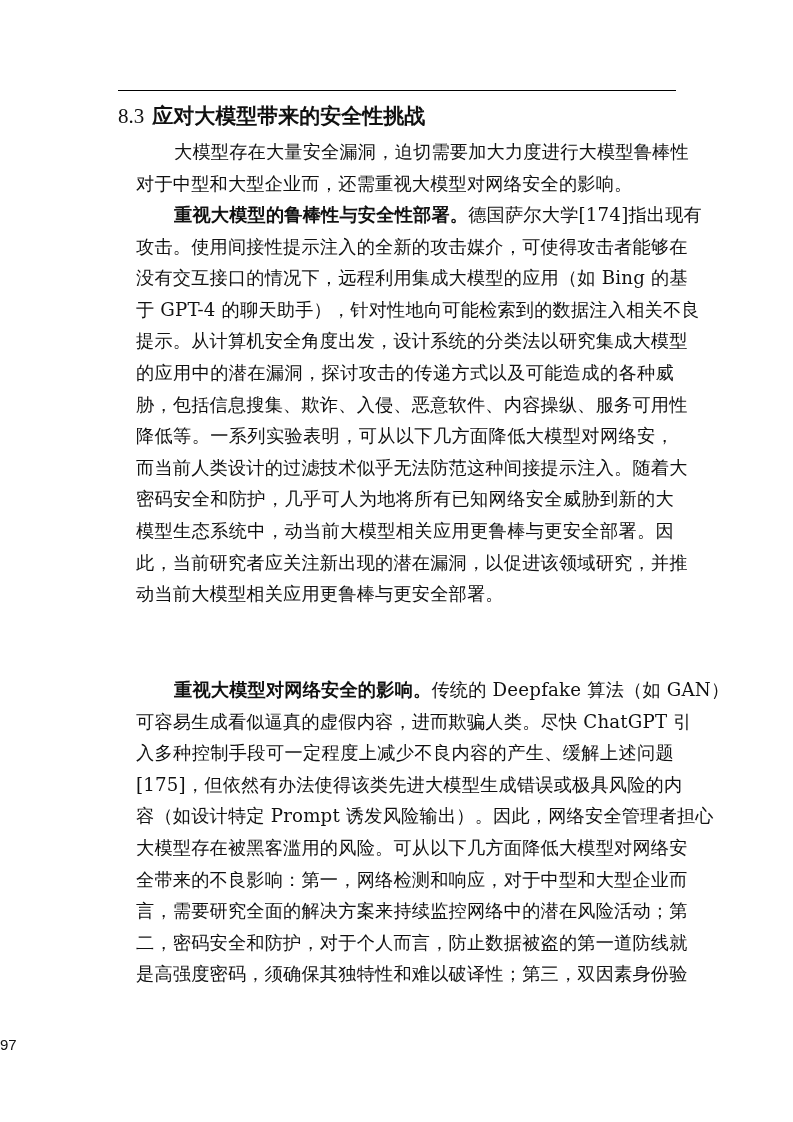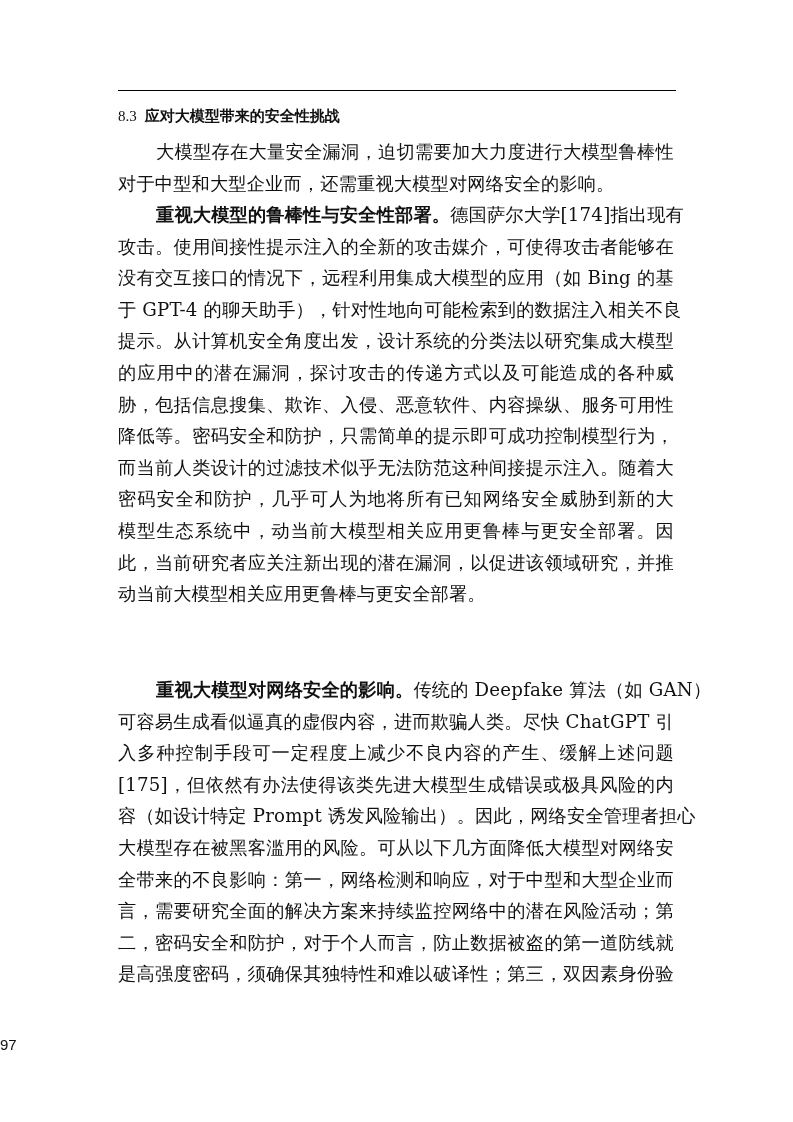--- a/index.html
+++ b/index.html
@@ -1,25 +1,25 @@
 <!DOCTYPE html>
 <html><head>
 <meta charset="utf-8">
 <style>
   html, body { margin: 0; padding: 0; background: #ffffff; }
   body { width: 793px; height: 1122px; position: relative; overflow: hidden;
          font-family: "DejaVu Serif", "Liberation Serif", serif; color: #111; }
   .rule { position: absolute; left: 118px; top: 90px; width: 558px; height: 0;
           border-top: 1.3px solid #000; }
-  .title { position: absolute; left: 118px; top: 103px; font-size: 15px; line-height: 26px;
+  .title { position: absolute; left: 118px; top: 103px; font-size: 21px; line-height: 26px;
            font-family: "DejaVu Sans", "Liberation Sans", sans-serif; font-weight: bold; white-space: nowrap; }
   .title .num { font-family: "Liberation Serif", serif; font-weight: normal; margin-right: 8px; }
   .para { position: absolute; left: 118px; width: 556px; }
   .line { display: block; height: 31.6px; line-height: 31.6px; font-size: 18.2px;
-          white-space: nowrap; text-align: justify; text-align-last: justify; letter-spacing: 0.2px; }
+          white-space: nowrap; text-align: justify; text-align-last: justify; letter-spacing: 0.2px; margin-left: 18px; }
   .line.last { text-align-last: left; }
   .indent { padding-left: 38px; }
   .bold { font-family: "DejaVu Sans", "Liberation Sans", sans-serif; font-weight: bold; }
   .page-num { position: absolute; left: 0; width: 793px; top: 1036px; text-align: left;
               font-family: "Liberation Sans", sans-serif; font-size: 15px; color: #111; }
 </style>
 </head>
 <body>
 
 <div class="rule"></div>
@@ -34,21 +34,21 @@
 </div>
 
 <div class="para" style="top:199px;">
   <span class="line indent"><span class="bold">重视大模型的鲁棒性与安全性部署。</span><span>德国萨尔大学[174]指出现有</span></span>
   <span class="line">攻击。使用间接性提示注入的全新的攻击媒介，可使得攻击者能够在</span>
   <span class="line">没有交互接口的情况下，远程利用集成大模型的应用（如 Bing 的基</span>
   <span class="line">于 GPT-4 的聊天助手），针对性地向可能检索到的数据注入相关不良</span>
   <span class="line">提示。从计算机安全角度出发，设计系统的分类法以研究集成大模型</span>
   <span class="line">的应用中的潜在漏洞，探讨攻击的传递方式以及可能造成的各种威</span>
   <span class="line">胁，包括信息搜集、欺诈、入侵、恶意软件、内容操纵、服务可用性</span>
-  <span class="line">降低等。密码安全和防护，只需简单的提示即可成功控制模型行为，</span>
+  <span class="line">降低等。一系列实验表明，可从以下几方面降低大模型对网络安，</span>
   <span class="line">而当前人类设计的过滤技术似乎无法防范这种间接提示注入。随着大</span>
   <span class="line">密码安全和防护，几乎可人为地将所有已知网络安全威胁到新的大</span>
   <span class="line">模型生态系统中，动当前大模型相关应用更鲁棒与更安全部署。因</span>
   <span class="line">此，当前研究者应关注新出现的潜在漏洞，以促进该领域研究，并推</span>
   <span class="line last">动当前大模型相关应用更鲁棒与更安全部署。</span>
 </div>
 
 <div class="para" style="top:674px;">
   <span class="line indent"><span class="bold">重视大模型对网络安全的影响。</span><span>传统的 Deepfake 算法（如 GAN）</span></span>
   <span class="line">可容易生成看似逼真的虚假内容，进而欺骗人类。尽快 ChatGPT 引</span>

